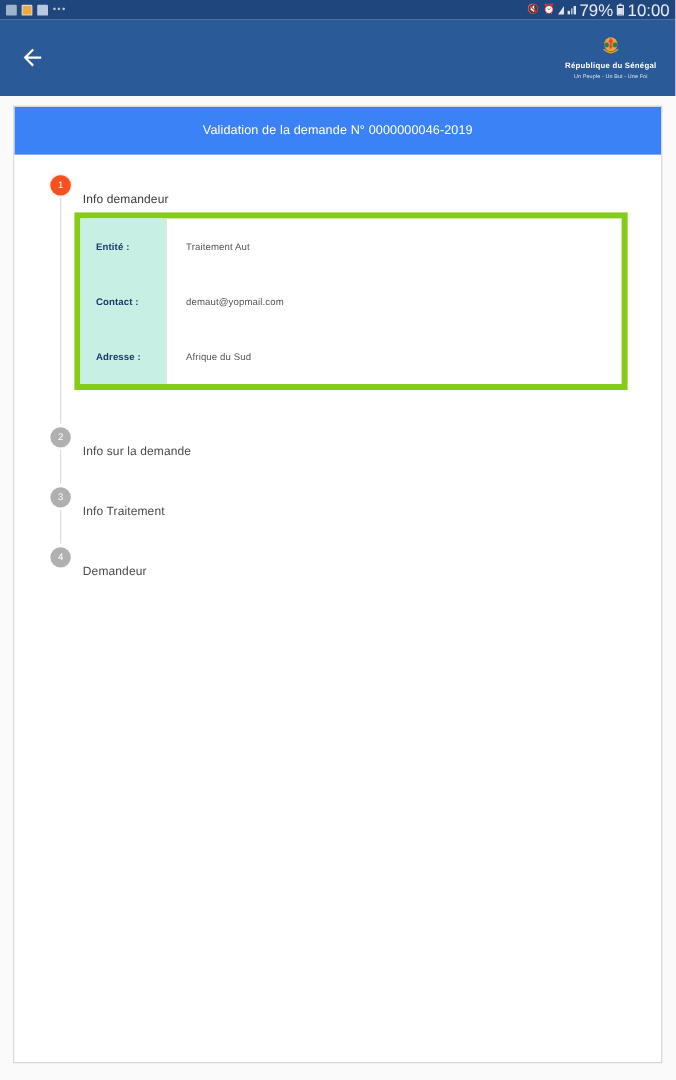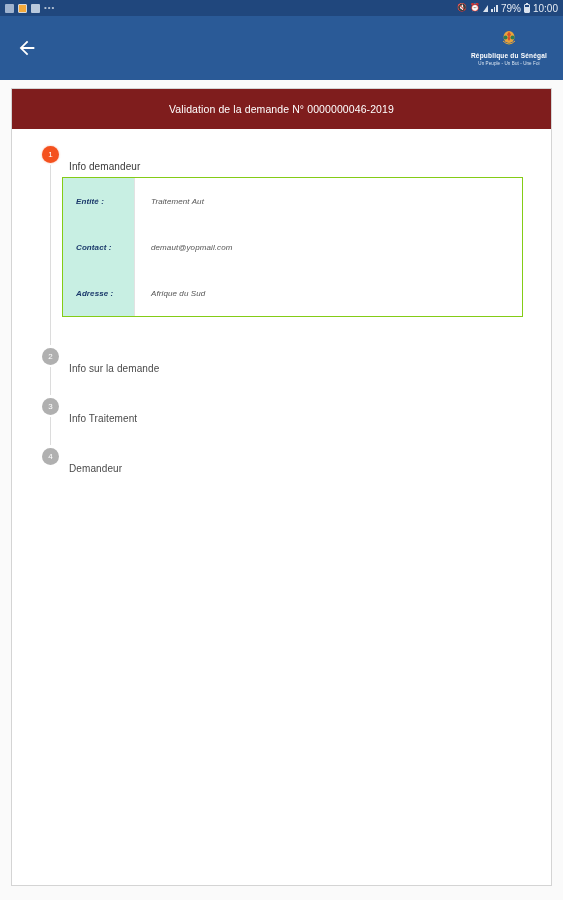--- a/index.html
+++ b/index.html
@@ -27,21 +27,21 @@
   .mini-app-icon {
     width: 9px; height: 9px;
     border-radius: 1px;
     background: #9fb3cf;
     display: inline-block;
   }
   .mini-app-icon.b { background: #f2a93b; border: 1px solid #d8d8d8; }
   .mini-app-icon.c { background: #b9c9dd; }
   .dots { letter-spacing: 1px; color: #b6c4d6; font-size: 8px; line-height: 8px; }
   .sb-glyph { font-size: 8px; color: #dbe3ee; line-height: 8px; }
-  .sb-text { font-size: 10px; color: #e6ecf4; letter-spacing: 0px; }
+  .sb-text { font-size: 14px; color: #e6ecf4; letter-spacing: 0px; }
   .wifi-tri {
     width: 0; height: 0;
     border-left: 5px solid transparent;
     border-bottom: 7px solid #dbe3ee;
   }
   .sig-bars { display: flex; align-items: flex-end; gap: 1px; height: 8px; }
   .sig-bars i { width: 1.5px; background: #dbe3ee; display: block; }
   .sig-bars i:nth-child(1) { height: 3px; }
   .sig-bars i:nth-child(2) { height: 5px; }
   .sig-bars i:nth-child(3) { height: 7px; }
@@ -103,21 +103,21 @@
   }
   .card {
     background: #ffffff;
     border: 1px solid #d4d4d4;
     height: 100%;
     overflow: hidden;
     display: flex;
     flex-direction: column;
   }
   .card-title {
-    background: #7f1d1d;
+    background: #3b82f6;
     color: #ffffff;
     text-align: center;
     font-size: 10.5px;
     padding: 14px 10px;
     letter-spacing: 0.1px;
   }
   .card-body {
     padding: 14px 0 0 0;
     flex: 1;
     position: relative;
@@ -165,24 +165,23 @@
     width: 1px;
     background: #dcdcdc;
   }
   .step-content {
     padding: 12px 28px 0 50px;
   }
   .step-spacer { height: 28px; }
 
   
   .info-table {
-    border: 1px solid #84cc16;
+    border: 5px solid #84cc16;
     display: flex;
     background: #fff;
-    font-style: italic;
   }
   .info-labels {
     background: #c8efe3;
     width: 72px;
     flex: 0 0 72px;
     border-right: 1px solid #e2e2e2;
   }
   .info-values { flex: 1; }
   .info-row {
     height: 46px;

